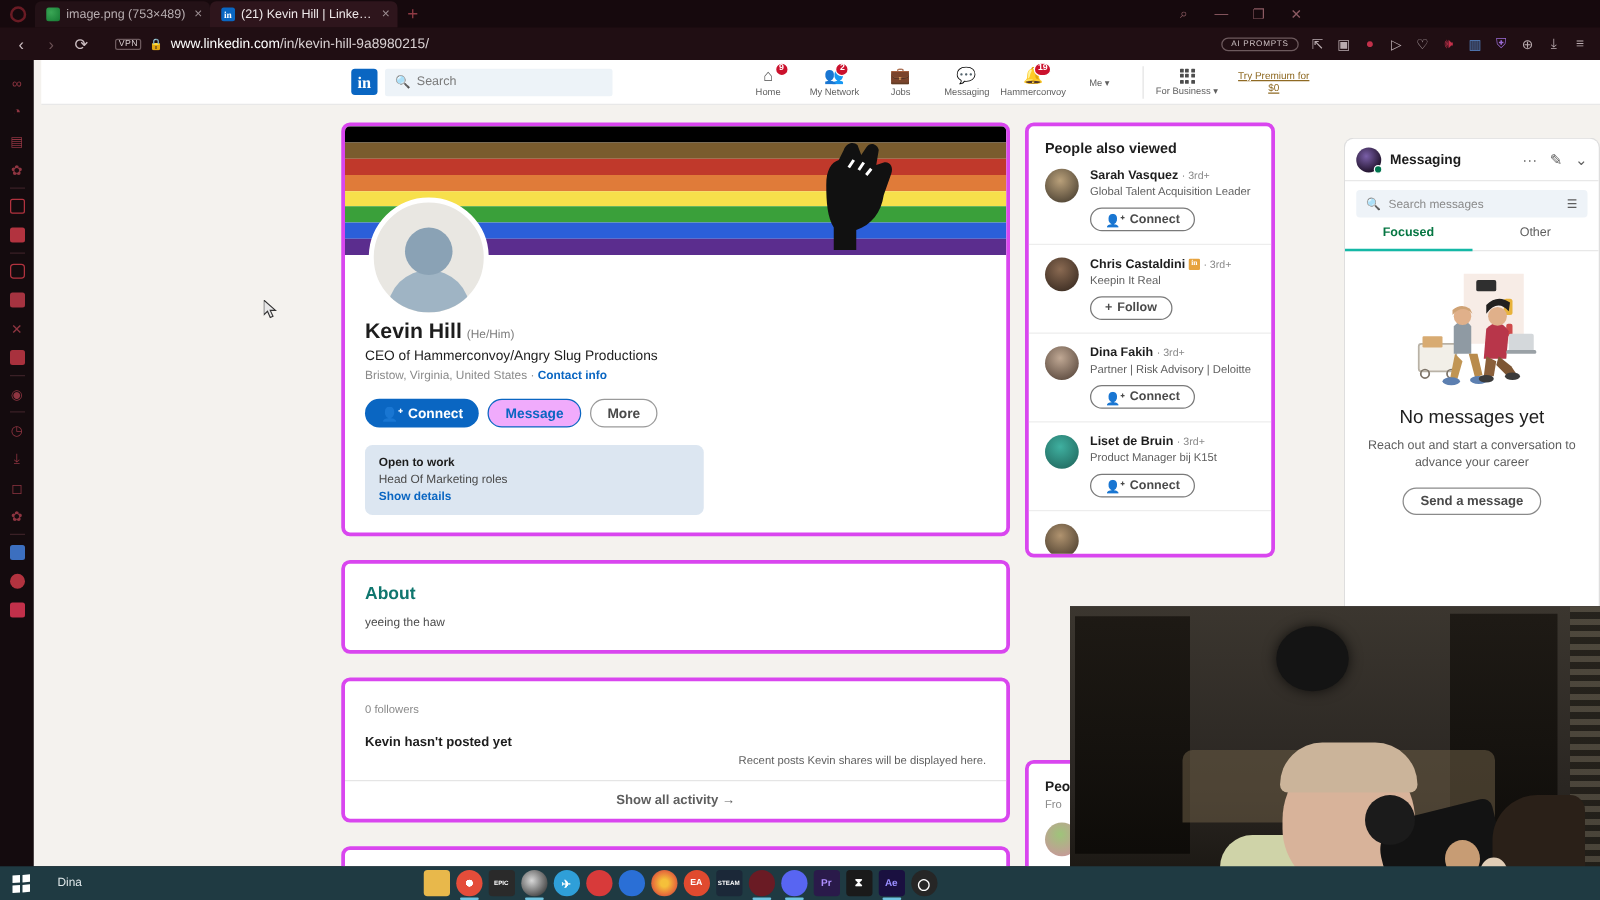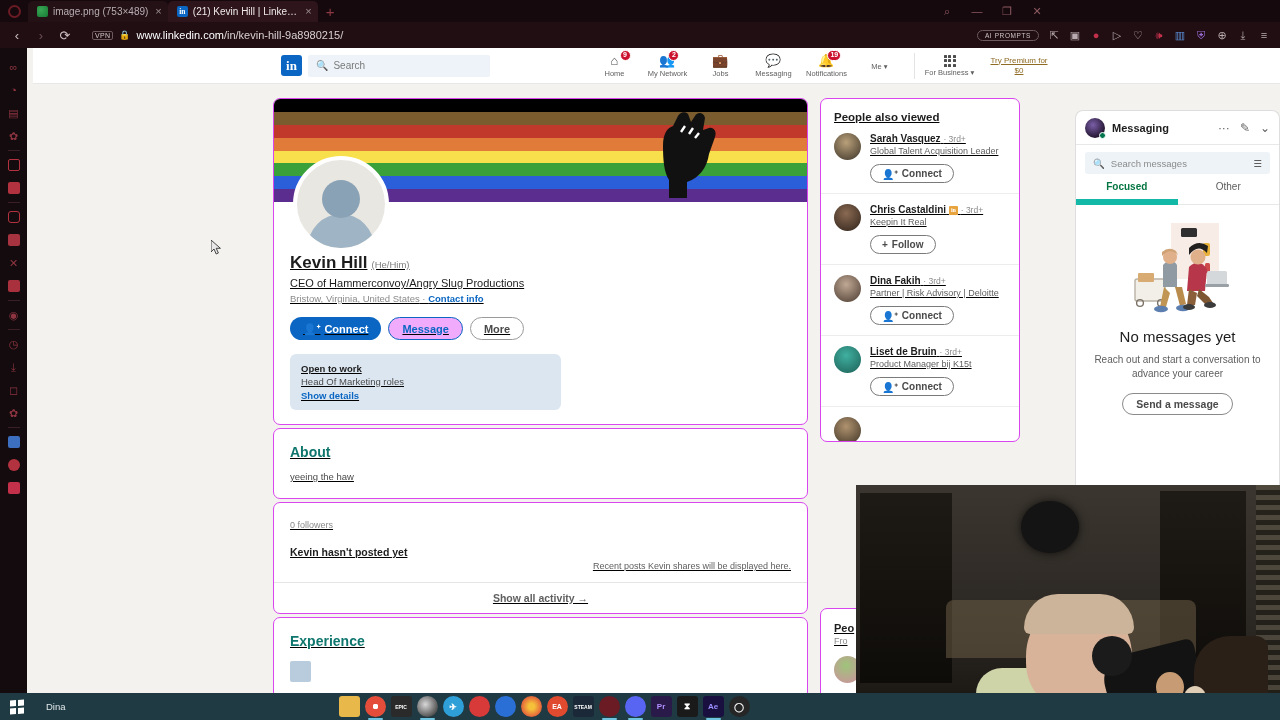--- a/index.html
+++ b/index.html
@@ -137,23 +137,22 @@
   }
   .grid-ic i { background: #4d4d4d; border-radius: .5px; }
   .premium {
     font-size: 8px; color: #8f6a23; text-decoration: underline; text-align: center;
     line-height: 10px; margin-left: 10px; width: 66px;
   }
 
   
   .main-col { position: absolute; left: 246px; top: 50px; width: 535px; }
   .card {
-    background: #fff; border-radius: 7px; border: 1px solid #d946ef; margin-bottom: 3px;
+    background: #fff; border-radius: 7px; border: 3px solid #d946ef; margin-bottom: 19px;
     overflow: hidden;
-    text-decoration: underline;
   }
   .banner { height: 103px; position: relative; }
   .stripe { height: 100%; display: flex; flex-direction: column; }
   .stripe i { flex: 1; }
   .fist {
     position: absolute; right: 86px; top: 7px; width: 80px; height: 92px;
   }
   .pfp {
     position: absolute; left: 19px; top: 57px; width: 96px; height: 96px;
     border-radius: 50%; background: #e9e7e2; border: 4px solid #fff;
@@ -242,21 +241,21 @@
   .msg-hic { color: #5e5e5e; font-size: 12px; margin-left: 3px; }
   .msg-search {
     margin: 7px 9px 0 9px; height: 22px; background: #eef3f8; border-radius: 3px;
     display: flex; align-items: center; gap: 6px; padding: 0 8px;
     font-size: 9.5px; color: #8a8a8a;
   }
   .msg-tabs { display: flex; margin-top: 7px; }
   .msg-tab {
     flex: 1; text-align: center; font-size: 10px; padding-bottom: 7px; color: #5e5e5e;
   }
-  .msg-tab.active { color: #057642; font-weight: bold; border-bottom: 6px solid #14b8a6; }
+  .msg-tab.active { color: #057642; font-weight: bold; border-bottom: 2px solid #14b8a6; }
   .msg-tabs-line { border-bottom: 1px solid #e8e8e8; margin-top: -1px; }
   .msg-empty { text-align: center; padding: 14px 16px 0 16px; }
   .msg-illus { width: 118px; height: 97px; margin: 0 auto; position: relative; }
   .msg-empty-t { font-size: 15px; color: #1d1d1d; margin-top: 8px; }
   .msg-empty-s { font-size: 10px; color: #5e5e5e; margin-top: 8px; line-height: 14px; }
   .msg-empty-b {
     margin: 12px auto 0 auto; height: 22px; border-radius: 13px; border: 1.2px solid #8a8a8a;
     display: inline-flex; align-items: center; padding: 0 13px;
     font-size: 10.5px; color: #4a4a4a; font-weight: bold;
   }
@@ -440,21 +439,21 @@
         <div class="nav-item">
           <div class="ni-ic">💼</div>
           <div class="ni-lb">Jobs</div>
         </div>
         <div class="nav-item">
           <div class="ni-ic">💬</div>
           <div class="ni-lb">Messaging</div>
         </div>
         <div class="nav-item">
           <div class="ni-ic">🔔<span class="badge">19</span></div>
-          <div class="ni-lb">Notifications</div>
+          <div class="ni-lb">Hammerconvoy</div>
         </div>
         <div class="nav-item">
           <div class="ni-ic"><span class="avatar-sm"></span></div>
           <div class="ni-lb">Me ▾</div>
         </div>
       </div>
 
       <div class="nav-divider"></div>
 
       <div class="nav-item">

